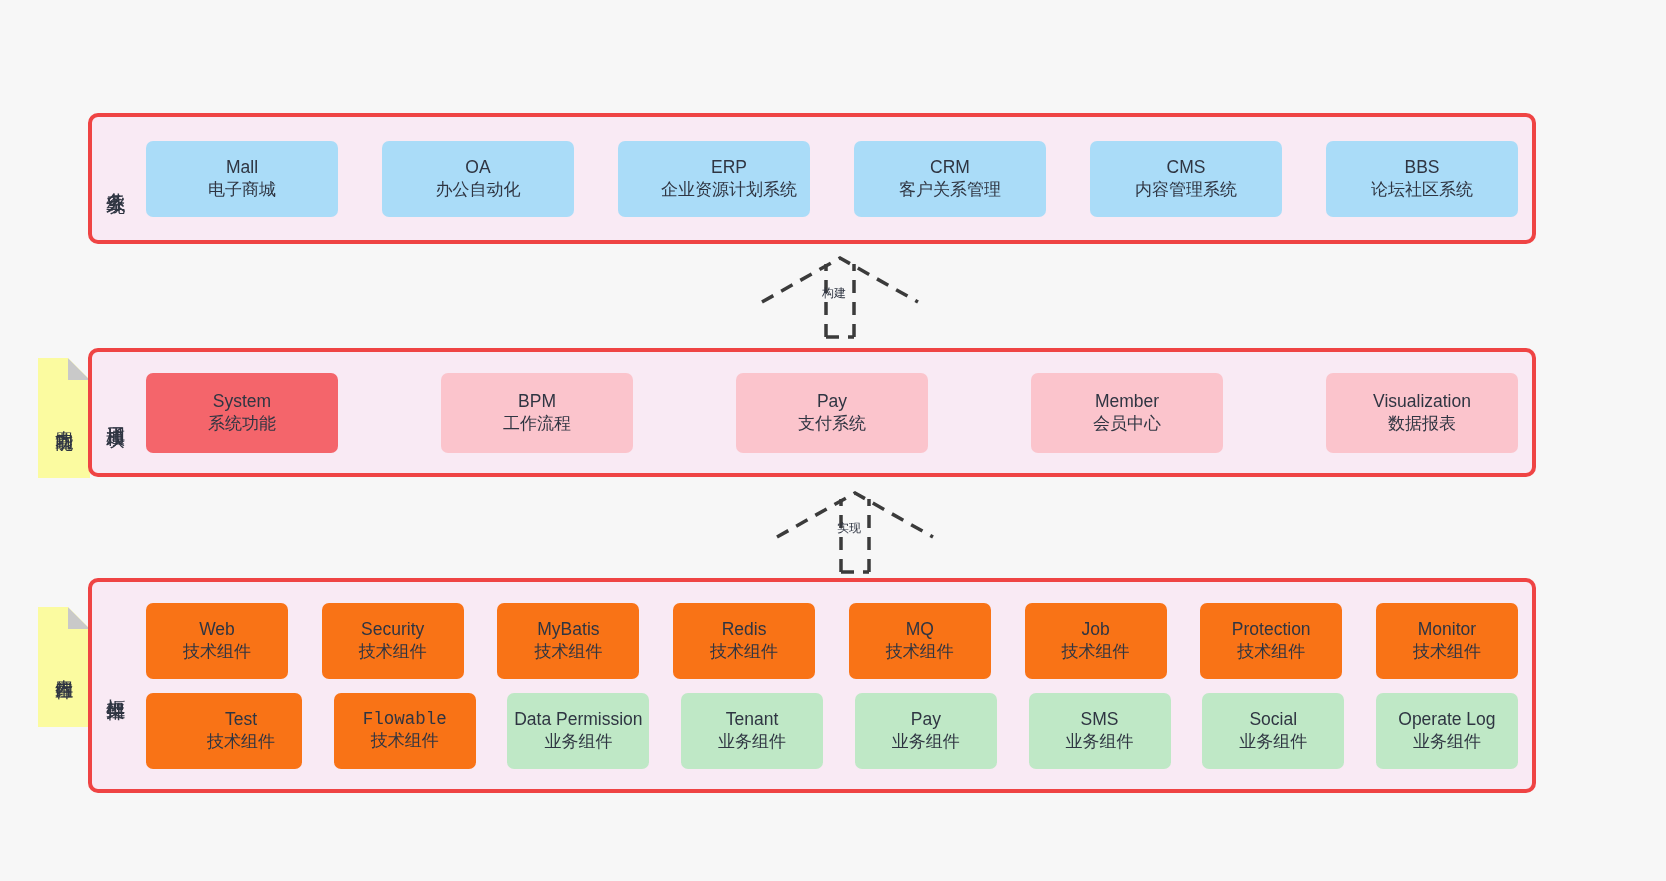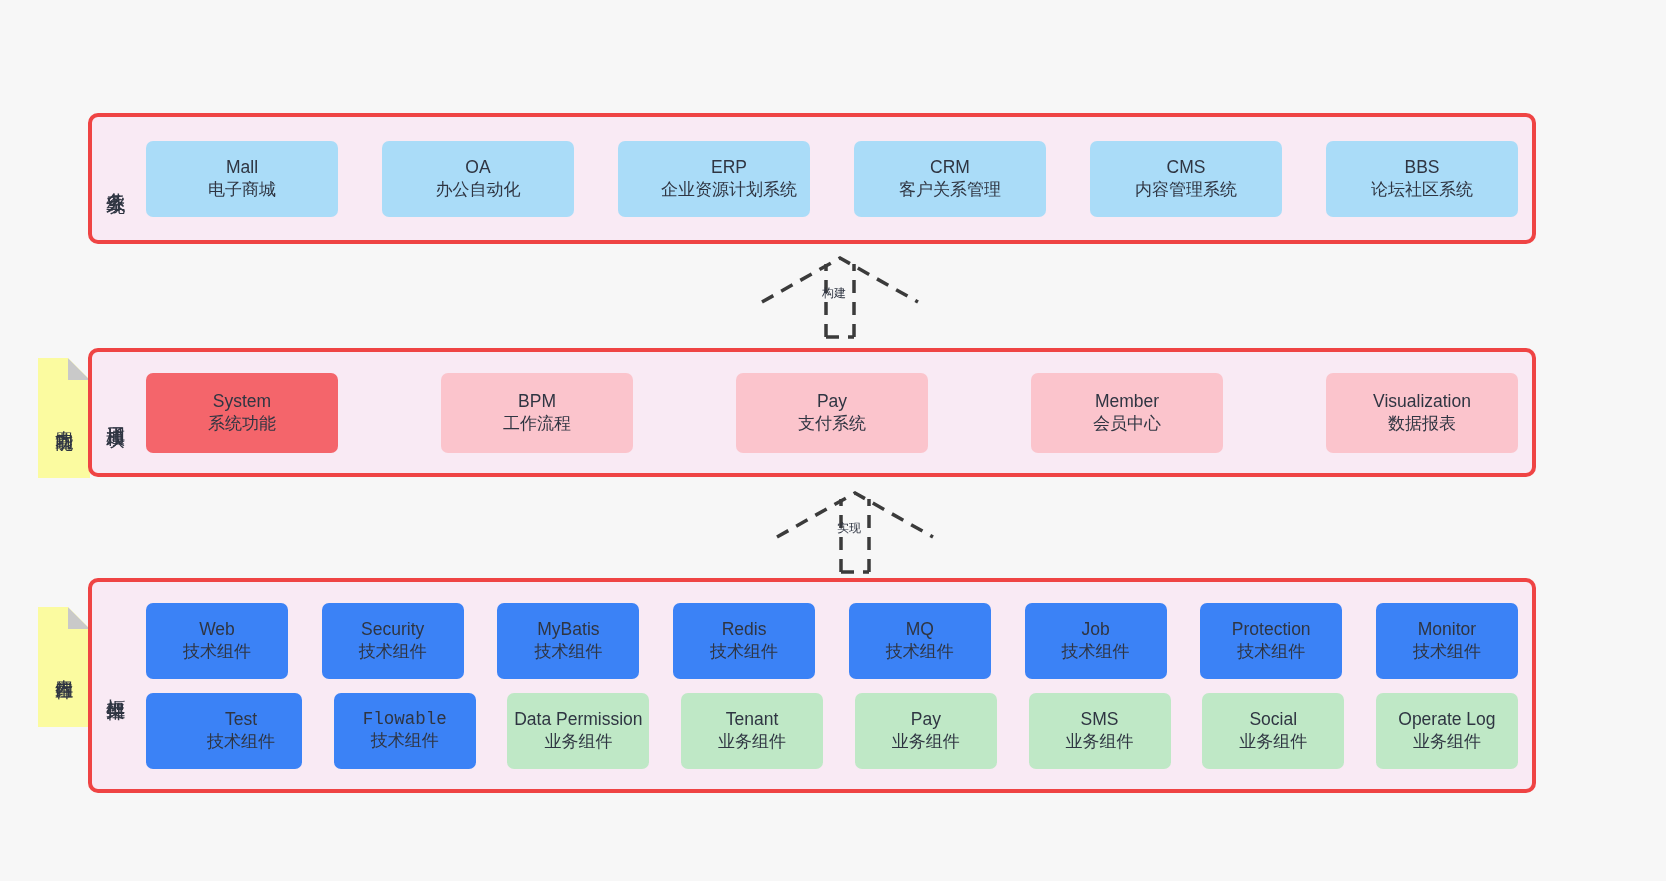--- a/index.html
+++ b/index.html
@@ -77,21 +77,21 @@
     line-height: 1.3;
     color: #2f3542;
     padding: 4px 6px;
   }
   .card .en { font-size: 17.5px; }
   .card .cn { font-size: 17px; }
 
   .c-blue      { background: #aadcf8; }
   .c-red       { background: #f4656b; }
   .c-pink      { background: #fbc4cc; }
-  .c-green     { background: #3b82f6; }
+  .c-green     { background: #f97316; }
   .c-lightgreen{ background: #bfe8c6; }
 
   
   .note {
     position: absolute;
     background: #fbfba0;
     box-sizing: border-box;
     display: flex;
     align-items: center;
     justify-content: center;

